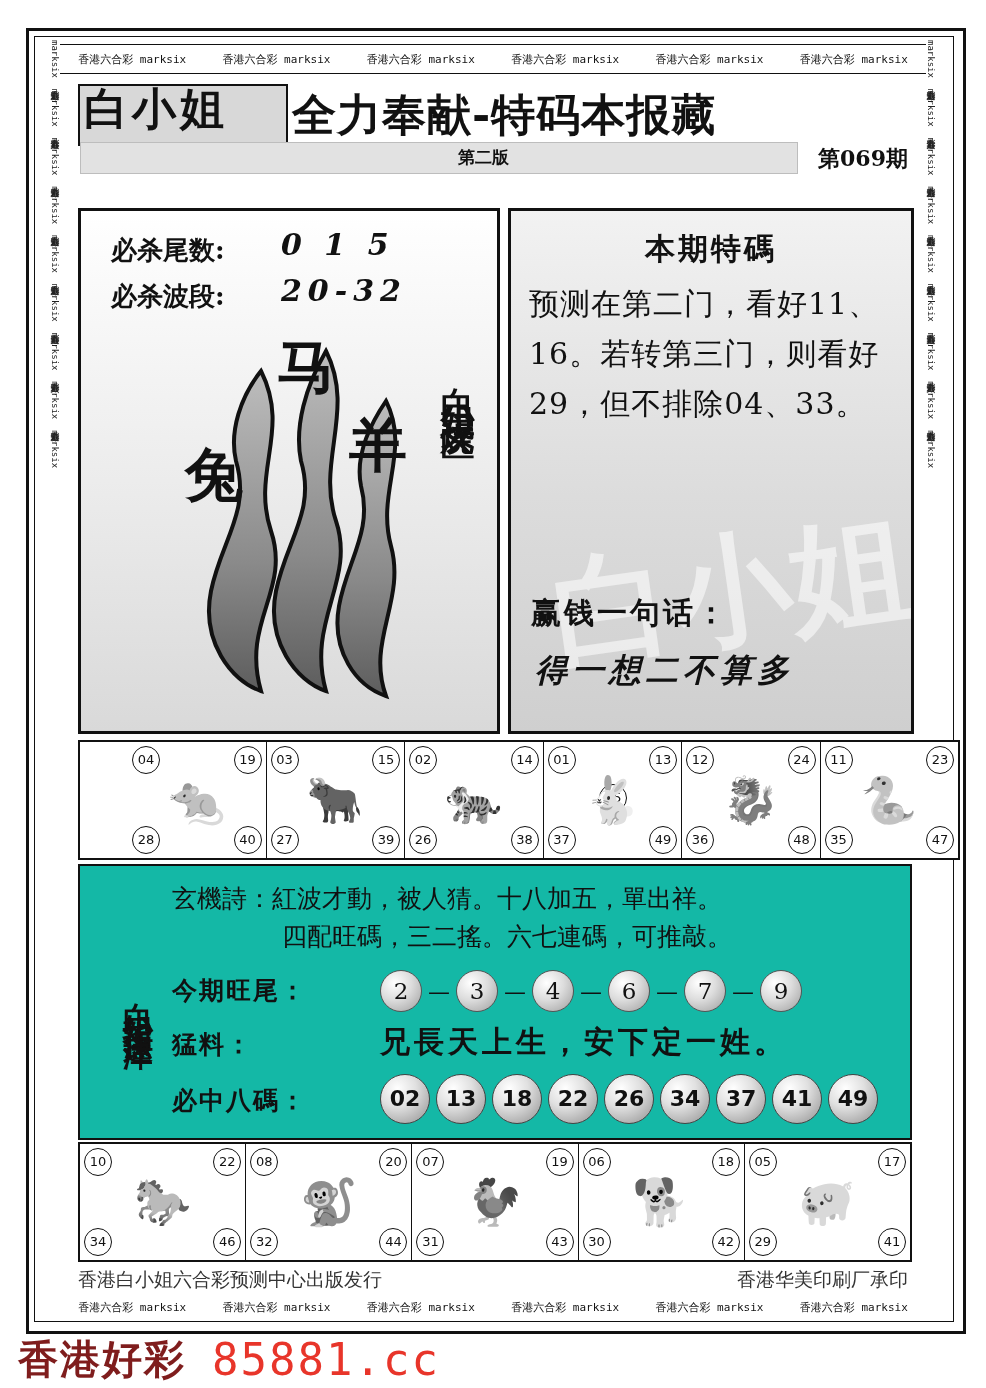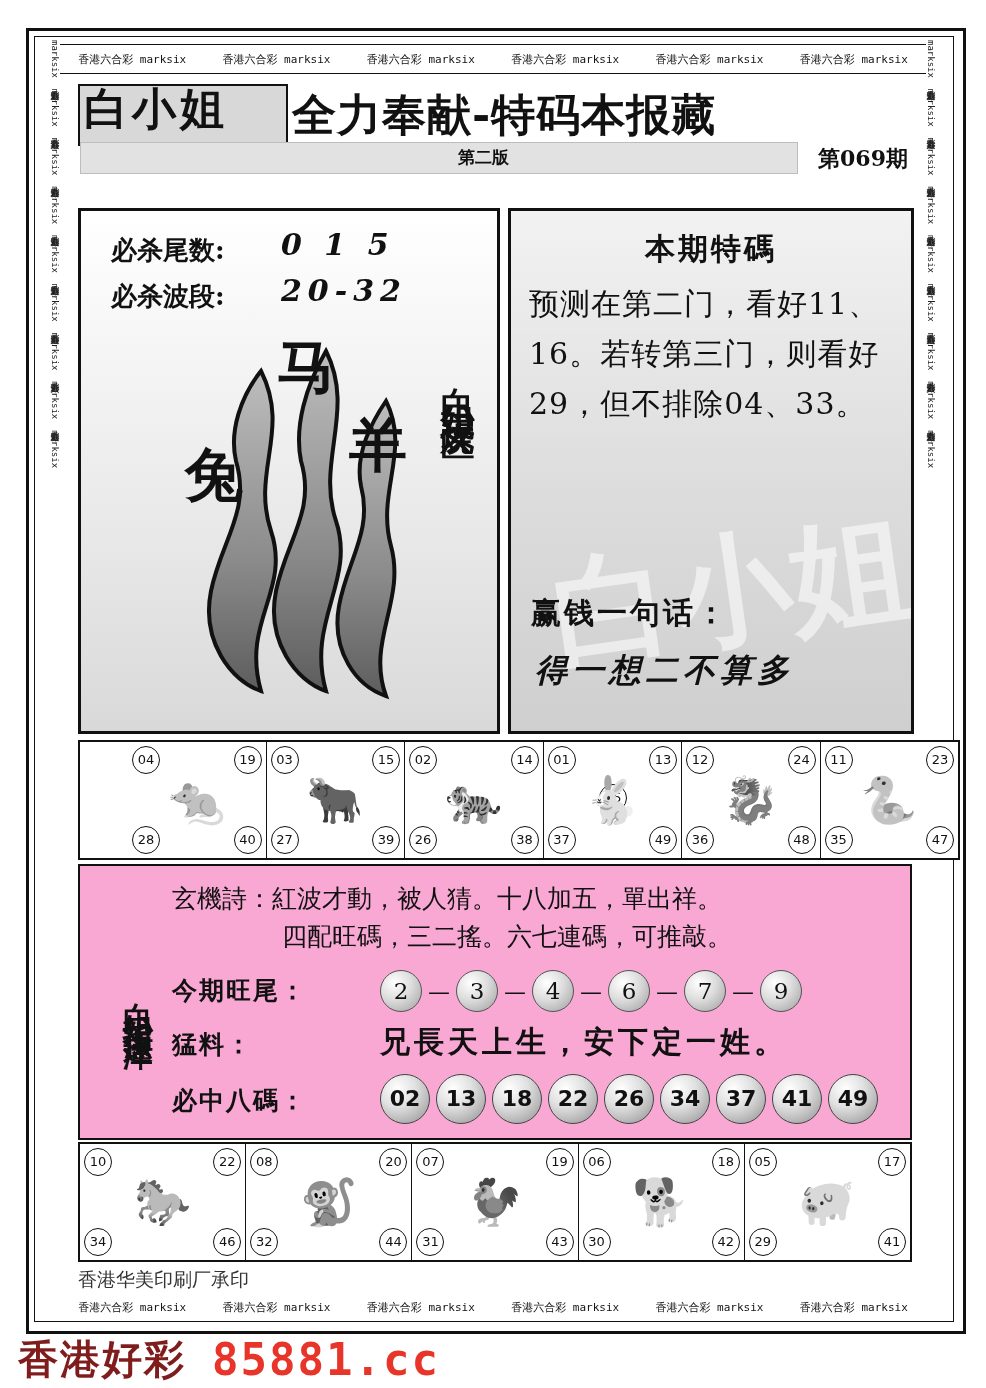--- a/index.html
+++ b/index.html
@@ -57,38 +57,38 @@
   .zcell:last-child{border-right:none;}
   .num{position:absolute;width:26px;height:26px;border:1px solid #111;border-radius:50%;font-family:"DejaVu Sans","Liberation Sans",sans-serif;font-size:13px;line-height:26px;text-align:center;color:#111;background:#fff;}
   .n-tl{left:4px;top:4px;}
   .n-tr{right:4px;top:4px;}
   .n-bl{left:4px;bottom:4px;}
   .n-br{right:4px;bottom:4px;}
   .n-mid{left:50%;top:42px;margin-left:-13px;}
   .animal{position:absolute;left:50%;top:50%;transform:translate(-50%,-50%);font-size:46px;color:#3a3a3a;filter:grayscale(100%);}
 
   
-  .midblock{position:absolute;left:78px;top:864px;width:830px;height:272px;border:2px solid #111;background:#f9a8d4;}
+  .midblock{position:absolute;left:78px;top:864px;width:830px;height:272px;border:2px solid #111;background:#14b8a6;}
   .mid-vert{position:absolute;left:8px;top:6px;width:70px;height:256px;writing-mode:vertical-rl;font-family:"DejaVu Serif","Liberation Serif",serif;font-size:30px;font-weight:bold;color:#111;letter-spacing:6px;text-align:center;}
   .poem{position:absolute;left:92px;top:14px;width:726px;font-family:"DejaVu Serif","Liberation Serif",serif;font-size:25px;line-height:38px;color:#111;}
   .row-lab{position:absolute;font-family:"DejaVu Serif","Liberation Serif",serif;font-size:25px;font-weight:bold;color:#111;letter-spacing:2px;}
   .tail-row{position:absolute;left:300px;top:104px;display:flex;align-items:center;gap:4px;}
   .tail-ball{width:40px;height:40px;border-radius:50%;background:radial-gradient(circle at 34% 30%,#ffffff 0%,#dcdcdc 45%,#9d9d9d 100%);border:1px solid #555;font-family:"DejaVu Serif","Liberation Serif",serif;font-size:23px;line-height:40px;text-align:center;color:#111;}
   .tail-dash{font-size:22px;color:#111;padding:0 2px;}
   .meng{position:absolute;left:300px;top:156px;font-family:"DejaVu Serif","Liberation Serif",serif;font-size:30px;font-weight:bold;color:#111;letter-spacing:4px;}
   .eight-row{position:absolute;left:300px;top:208px;display:flex;gap:6px;}
   .eight-ball{width:48px;height:48px;border-radius:50%;background:radial-gradient(circle at 34% 28%,#ffffff 0%,#e0e0e0 40%,#8f8f8f 100%);border:1px solid #444;font-family:"DejaVu Sans","Liberation Sans",sans-serif;font-size:22px;font-weight:bold;line-height:48px;text-align:center;color:#111;}
 
   
   .footer{position:absolute;left:78px;top:1266px;width:830px;height:28px;display:flex;justify-content:space-between;align-items:center;font-family:"DejaVu Serif","Liberation Serif",serif;font-size:19px;color:#333;}
 
   
   .banner{position:absolute;left:0;top:1330px;width:986px;height:58px;display:flex;align-items:center;}
   .banner-cn{font-family:"DejaVu Serif","Liberation Serif",serif;font-size:40px;font-weight:bold;color:#7f1d1d;margin-left:18px;letter-spacing:2px;}
-  .banner-url{font-family:"DejaVu Sans Mono","Liberation Mono",monospace;font-size:44px;font-weight:bold;color:#e8352a;margin-left:26px;letter-spacing:2px;}
+  .banner-url{font-family:"DejaVu Sans Mono","Liberation Mono",monospace;font-size:44px;font-weight:normal;color:#e8352a;margin-left:26px;letter-spacing:2px;}
 </style>
 </head>
 <body>
 
 <div class="page">
 
   <div class="outer-frame"></div>
   <div class="inner-frame"></div>
 
   <div class="top-strip">
@@ -270,20 +270,21 @@
     <div class="zcell">
       <div class="num n-tl">05</div>
       <div class="num n-tr">17</div>
       <div class="num n-bl">29</div>
       <div class="num n-br">41</div>
       <div class="animal">🐖</div>
     </div>
   </div>
 
   <div class="footer">
+    <span>香港白小姐六合彩预测中心出版发行</span>
     <span>香港华美印刷厂承印</span>
   </div>
 
   <div class="bottom-strip">
     <span>香港六合彩 marksix</span>
     <span>香港六合彩 marksix</span>
     <span>香港六合彩 marksix</span>
     <span>香港六合彩 marksix</span>
     <span>香港六合彩 marksix</span>
     <span>香港六合彩 marksix</span>

